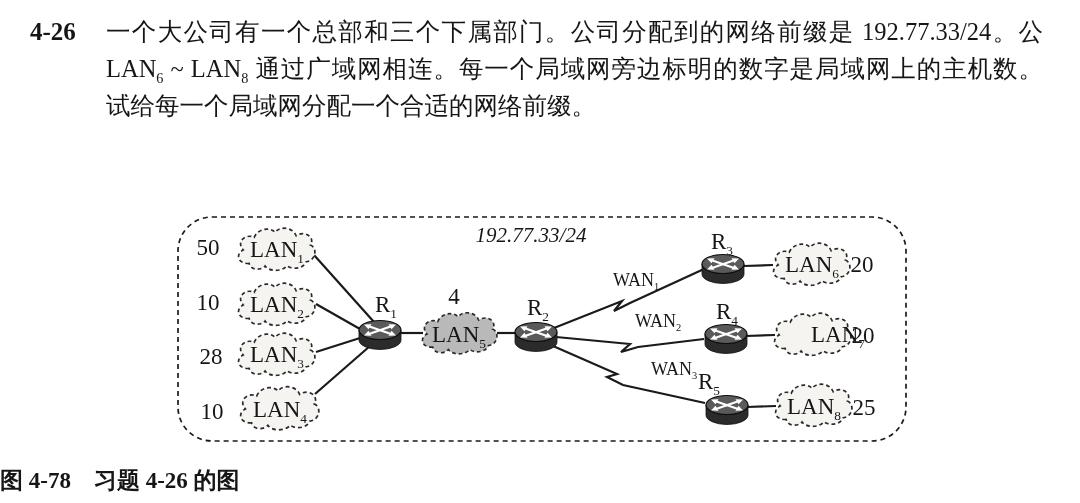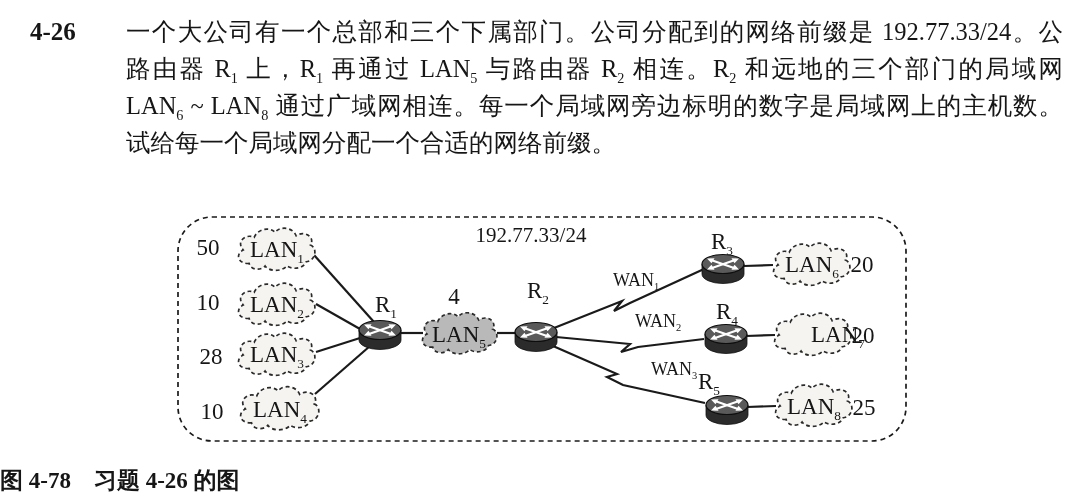--- a/index.html
+++ b/index.html
@@ -4,45 +4,44 @@
 <style>
   html,body{margin:0;padding:0;}
   body{
     width:1080px;height:503px;position:relative;overflow:hidden;
     background:#ffffff;color:#161616;
     font-family:"Liberation Serif","DejaVu Serif",serif;
   }
   
   .problem{position:absolute;left:30px;top:13px;width:1020px;}
   .pnum{position:absolute;left:0;top:0;font-size:25px;font-weight:bold;line-height:37px;}
-  .ptext{margin-left:96px;width:937px;font-size:24.5px;line-height:37px;}
+  .ptext{margin-left:76px;width:937px;font-size:24.5px;line-height:37px;}
   .tline{text-align:justify;text-align-last:justify;}
   .tline.last{text-align-last:left;}
   sub{font-size:0.58em;line-height:0;}
   
   .figure{position:absolute;left:0;top:205px;width:1080px;height:258px;}
   .figure svg{position:absolute;left:0;top:0;}
   .dlabel{position:absolute;transform:translate(-50%,-50%);white-space:nowrap;}
   .lan-label{font-size:23px;}
   .num{font-size:23px;}
   .rlabel{font-size:23px;}
   .wlabel{font-size:18px;}
-  .prefix{font-size:21px;}
+  .prefix{font-size:21px;font-style:italic;}
   
   .caption{position:absolute;left:0;top:465px;width:1080px;text-align:left;
     font-size:23px;font-weight:bold;}
 </style>
 </head>
 <body>
 
 <div class="problem">
   <div class="pnum">4-26</div>
   <div class="ptext">
     <div class="tline"><span>一个大公司有一个总部和三个下属部门。公司分配到的网络前缀是 192.77.33/24。公</span></div>
-    <div class="tline"><span>路由器 R</span><sub>1</sub><span> 上，R</span><sub>1</sub><span> 再通过 LAN</span><sub>5</sub><span> 与路由器 R</span><sub>2</sub><span> 相连。R</span><sub>2</sub><span> 和远地的三个部门的局域网</span></div>
     <div class="tline"><span>LAN</span><sub>6</sub><span> ~ LAN</span><sub>8</sub><span> 通过广域网相连。每一个局域网旁边标明的数字是局域网上的主机数。</span></div>
     <div class="tline last"><span>试给每一个局域网分配一个合适的网络前缀。</span></div>
   </div>
 </div>
 
 <div class="figure">
   <svg width="1080" height="258" viewBox="0 0 1080 258">
     <defs>
       <path id="cloudShape" d="M -32 16 C -45 17 -49 5 -39 0 C -48 -10 -36 -20 -26 -15
         C -22 -25 -8 -28 -1 -21 C 5 -29 20 -27 24 -17 C 34 -24 47 -15 41 -6
@@ -114,21 +113,21 @@
   <div class="dlabel num" style="left:208px;top:43px">50</div>
   <div class="dlabel num" style="left:208px;top:98px">10</div>
   <div class="dlabel num" style="left:211px;top:152px">28</div>
   <div class="dlabel num" style="left:212px;top:207px">10</div>
   <div class="dlabel num" style="left:454px;top:92px">4</div>
   <div class="dlabel num" style="left:862px;top:60px">20</div>
   <div class="dlabel num" style="left:863px;top:131px">20</div>
   <div class="dlabel num" style="left:864px;top:203px">25</div>
 
   <div class="dlabel rlabel" style="left:386px;top:100px"><span>R</span><sub>1</sub></div>
-  <div class="dlabel rlabel" style="left:538px;top:86px"><span>R</span><sub>2</sub></div>
+  <div class="dlabel rlabel" style="left:538px;top:103px"><span>R</span><sub>2</sub></div>
   <div class="dlabel rlabel" style="left:722px;top:37px"><span>R</span><sub>3</sub></div>
   <div class="dlabel rlabel" style="left:727px;top:107px"><span>R</span><sub>4</sub></div>
   <div class="dlabel rlabel" style="left:709px;top:177px"><span>R</span><sub>5</sub></div>
 
   <div class="dlabel wlabel" style="left:636px;top:75px"><span>WAN</span><sub>1</sub></div>
   <div class="dlabel wlabel" style="left:658px;top:116px"><span>WAN</span><sub>2</sub></div>
   <div class="dlabel wlabel" style="left:674px;top:164px"><span>WAN</span><sub>3</sub></div>
 </div>
 
 <div class="caption">图 4-78　习题 4-26 的图</div>

